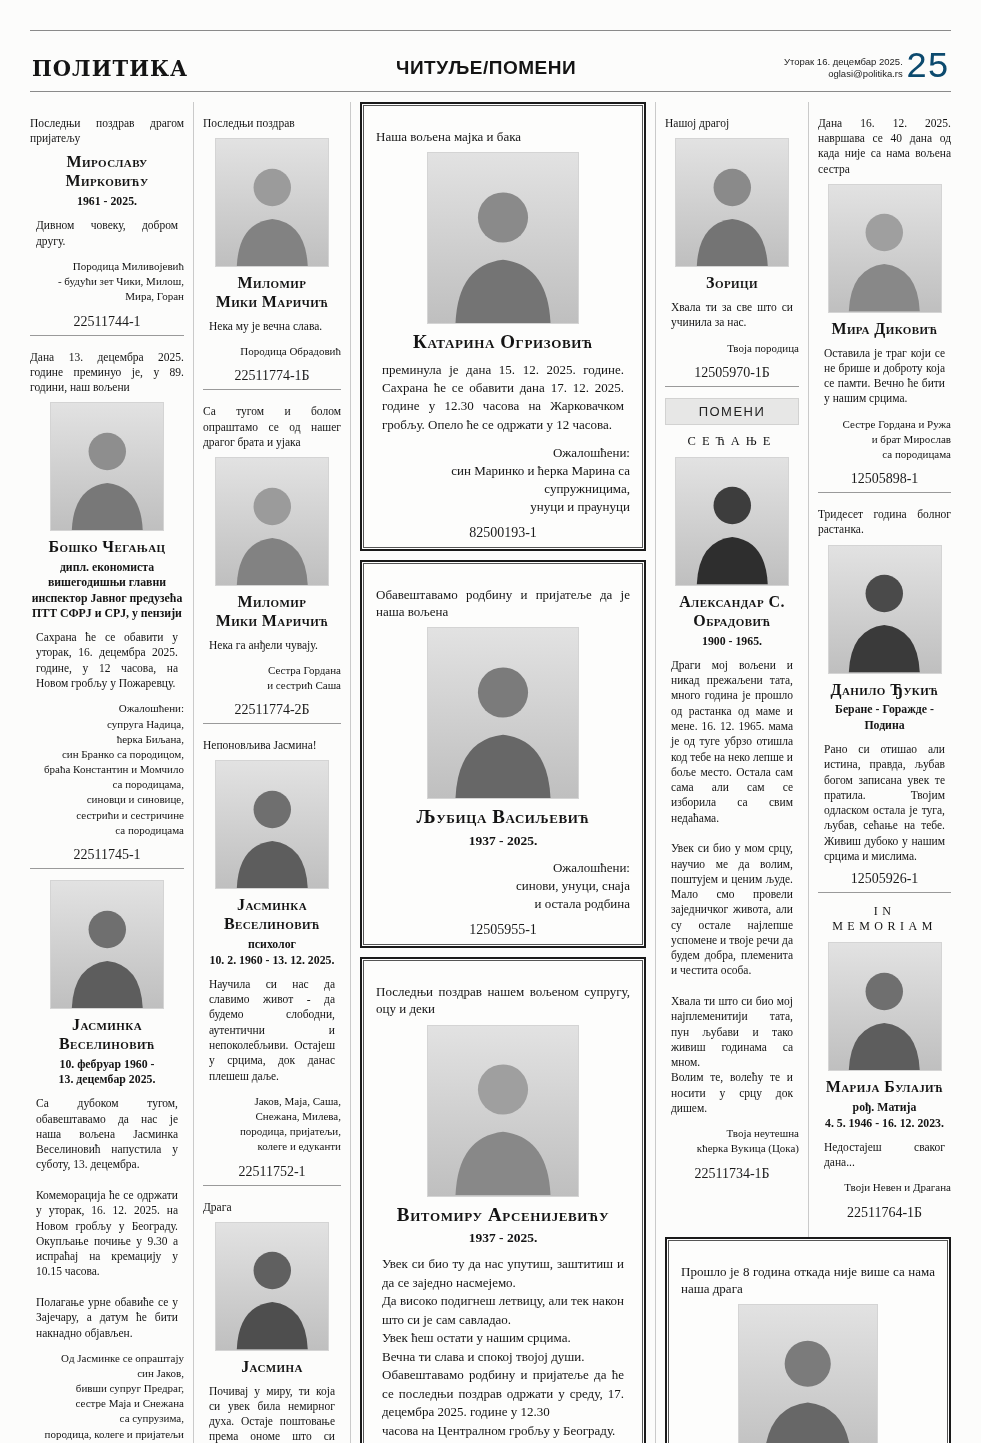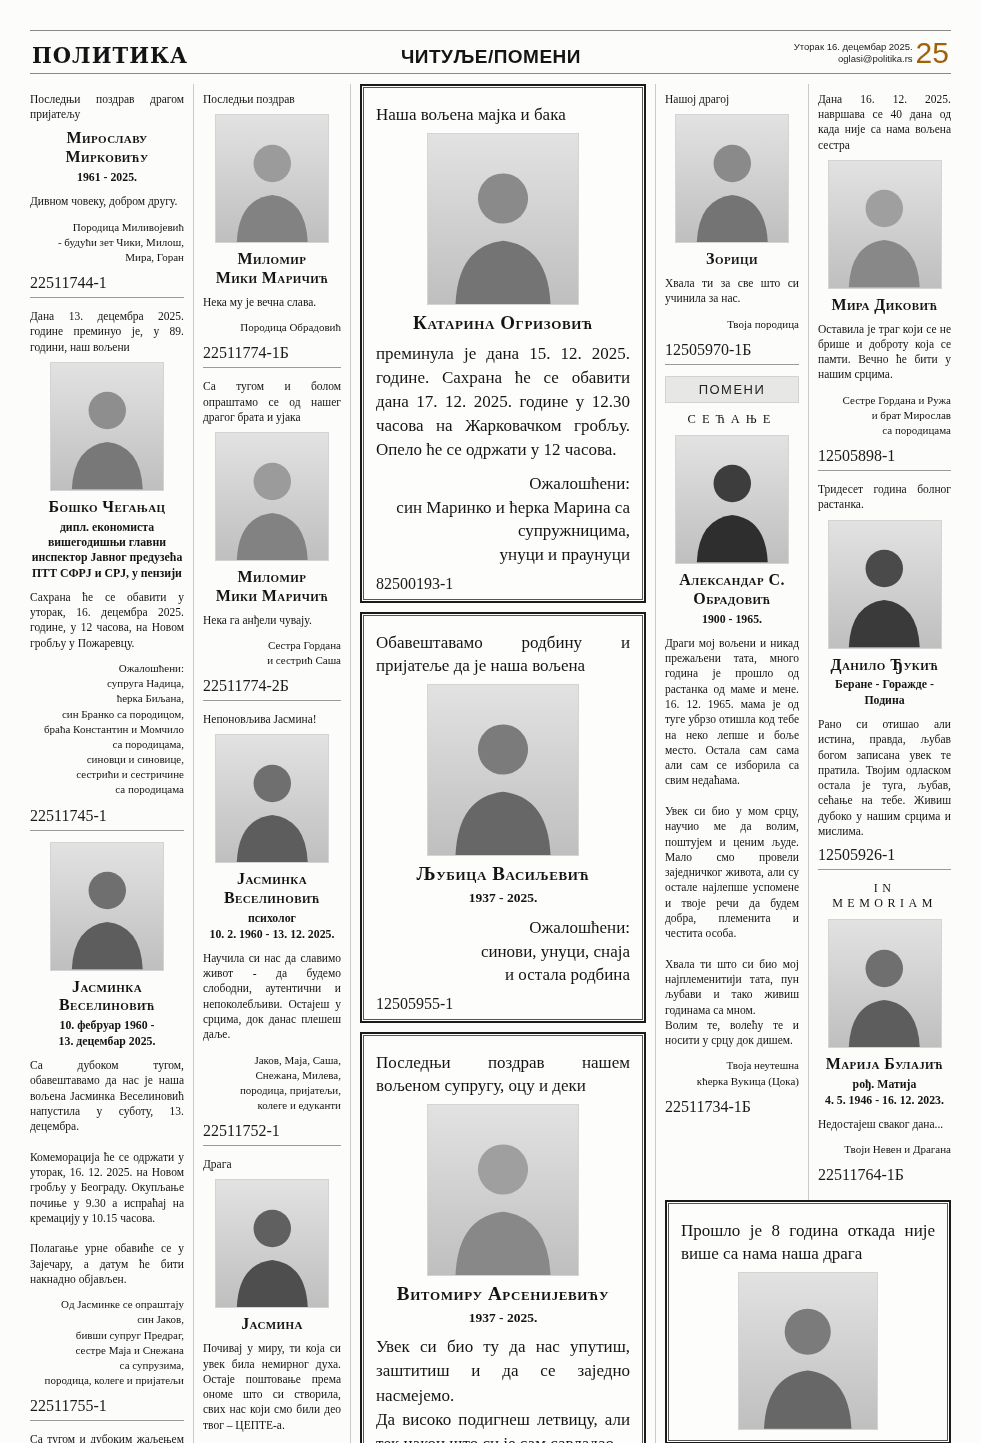--- a/index.html
+++ b/index.html
@@ -1,56 +1,56 @@
 <!DOCTYPE html>
 <html><head>
 <meta charset="utf-8">
 <style>
   html,body{margin:0;padding:0}
   body{width:981px;height:1443px;overflow:hidden;background:#fcfcfb;color:#141414;
        font-family:"Liberation Serif",serif}
   .sheet{padding:30px 30px 0 30px}
   
-  .page-header{display:flex;align-items:flex-end;justify-content:space-between;
-       border-top:1px solid #8a8a8a;border-bottom:1px solid #8a8a8a;padding:7px 2px 5px 2px}
+  .page-header{display:flex;align-items:center;justify-content:space-between;
+       border-top:1px solid #8a8a8a;border-bottom:1px solid #8a8a8a;padding:19px 2px 5px 2px}
   .masthead{font-family:"DejaVu Serif",serif;font-weight:bold;font-size:21px;letter-spacing:1px;
        transform:scaleY(1.05)}
   .section-title{font-family:"Liberation Sans",sans-serif;font-weight:bold;font-size:19px;letter-spacing:.5px}
   .hright{display:flex;align-items:center;gap:3px}
   .hmeta{text-align:right;font-family:"Liberation Sans",sans-serif;font-size:9.5px;line-height:1.3;color:#222}
-  .pagenum{font-family:Liberation Sans, sans-serif;font-size:30px;font-weight:300;color:#a16207;line-height:1}
+  .pagenum{font-family:Liberation Mono, monospace;font-size:36px;font-weight:300;color:#0c4a6e;line-height:1}
   
   .cols{display:flex;margin-top:10px;align-items:flex-start}
   .col{box-sizing:border-box;padding:0 9px}
   .c1{width:163px;padding-left:0}
   .c2{width:157px;border-left:1px solid #cacaca}
   .c3{width:305px;border-left:1px solid #cacaca}
   .cright{flex:1;border-left:1px solid #cacaca;padding-right:0}
   .rtop{display:flex;align-items:flex-start}
   .c4{box-sizing:border-box;width:50%;padding-right:9px}
   .c5{box-sizing:border-box;width:50%;border-left:1px solid #cacaca;padding-left:9px}
   
   .entry{border-bottom:1px solid #9a9a9a;margin-bottom:11px;padding-bottom:2px}
   .entry.nl{border-bottom:none}
-  .pre{font-size:11.5px;line-height:1.32;text-align:justify;margin:8px 0 7px}
+  .pre{font-size:11.5px;line-height:1.32;text-align:justify;margin:14px 0 7px}
   .photo{margin:7px auto 7px auto;background:linear-gradient(#e2e2e2,#bfbfbf);
        display:flex;align-items:flex-end;justify-content:center;overflow:hidden;border:1px solid #d4d4d4}
   .photo svg{width:88%;display:block}
   .sm{width:112px;height:127px}
   .md{width:150px;height:170px}
   .nm{font-variant:small-caps;font-weight:600;text-align:center;font-size:16px;line-height:1.18;
        margin:6px 0 3px 0;white-space:pre-line;letter-spacing:.4px}
   .sub{font-weight:bold;text-align:center;font-size:11.8px;line-height:1.3;margin:0 0 9px 0;white-space:pre-line}
-  .bd{font-size:11.5px;line-height:1.33;text-align:justify;margin:7px 0;white-space:pre-line}
+  .bd{font-size:11.5px;line-height:1.33;text-align:justify;margin:7px 6px;white-space:pre-line}
   .sig{font-size:11px;line-height:1.38;text-align:right;margin:10px 0 9px 0;white-space:pre-line}
-  .adid{font-size:16px;text-align:left;margin:7px 0 3px 0;color:#1a1a1a}
+  .adid{font-size:14px;text-align:center;margin:7px 0 3px 0;color:#1a1a1a}
   
   .box{border:2px solid #1a1a1a;box-shadow:0 0 0 1px #fff inset, 0 0 0 2px #555 inset;
        padding:10px 14px 5px 14px;margin-bottom:9px;background:#fdfdfc}
-  .box .pre,.box .bd,.box .sig{font-size:17px}
+  .box .pre,.box .bd,.box .sig{font-size:13px}
   .box .bd{line-height:1.42}
   .box .nm{font-size:19px;letter-spacing:.6px}
   .box .sub{font-size:13.5px}
   
   .pomeni{background:#e7e7e6;border:1px solid #d2d2d1;text-align:center;
        font-family:"Liberation Sans",sans-serif;font-size:13px;letter-spacing:1.5px;
        padding:5px 6px;margin:2px 0 9px 0;color:#222}
   .secanje{text-align:center;letter-spacing:6px;font-size:12.5px;margin:2px 0 8px 0}
   .inmem{text-align:center;letter-spacing:4.5px;font-size:12px;margin:4px 0 8px 0}
 </style>

